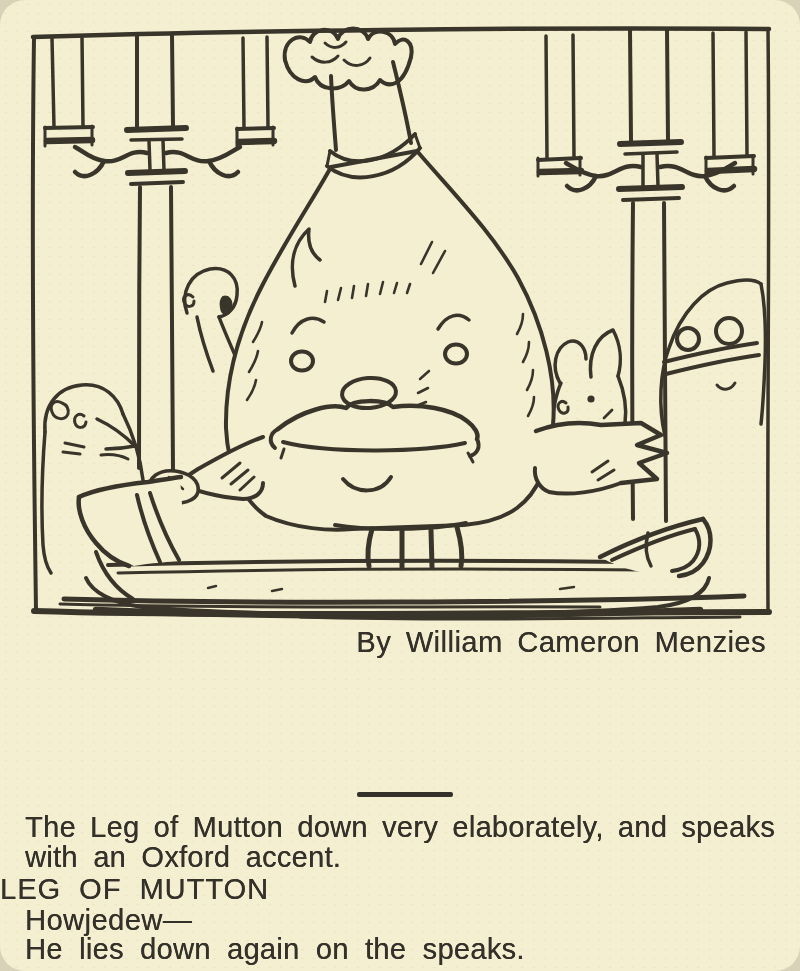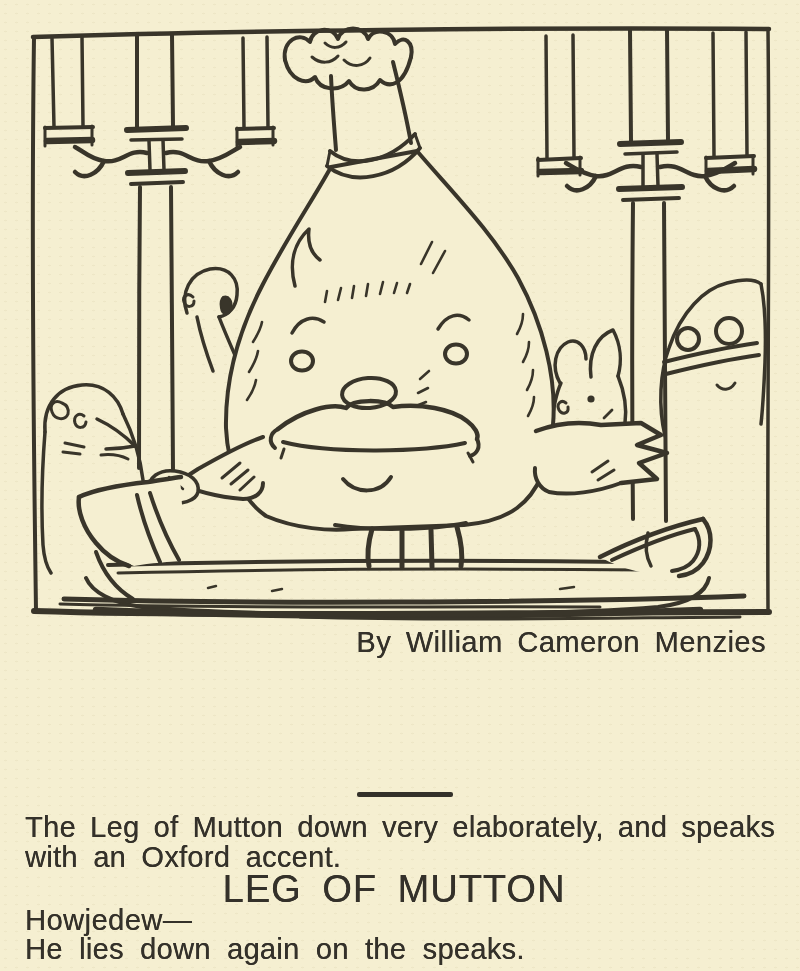--- a/index.html
+++ b/index.html
@@ -1,20 +1,20 @@
 <!DOCTYPE html>
 <html><head>
 <meta charset="utf-8">
 <style>
   html,body { margin:0; padding:0; background:#d8d2b8; }
   .page {
     position:relative; width:800px; height:971px; margin:0 auto;
     background:#f5efd1;
     font-family:"Liberation Sans", sans-serif;
-    color:#34312a; overflow:hidden;
+    color:#34312a; overflow:hidden;border-radius:25px;
   }
   .page::before{
     content:""; position:absolute; inset:0; pointer-events:none;
     background-image:radial-gradient(rgba(150,135,70,.08) 1px, rgba(0,0,0,0) 1.3px);
     background-size:11px 9px;
   }
   .artwork { position:absolute; top:0; left:0; width:800px; height:622px; }
   .txt { text-shadow:0.25px 0 0 currentColor; }
   .credit{
     position:absolute; top:626px; left:25px; right:34px;
@@ -29,22 +29,22 @@
   .rule{
     position:absolute; top:792px; left:357px; width:96px; height:4.5px;
     background:#34312a; border-radius:2px;
   }
   .action{
     position:absolute; top:812px; left:25px; right:25px;
     font-size:29px; line-height:30px; letter-spacing:0.3px;
   }
   .action .plain{ text-align:left; word-spacing:7px; }
   .cue{
-    position:absolute; top:874px; left:0; right:12px; text-align:center;
-    font-size:38px; line-height:30px; letter-spacing:1px; word-spacing:9px;
+    position:absolute; top:874px; left:0; right:12px; 
+    font-size:29px; line-height:30px; letter-spacing:1px; word-spacing:9px;
   }
   .dialogue{
     position:absolute; top:905px; left:25px;
     font-size:29px; line-height:30px; letter-spacing:0.5px;text-align:right;
   }
   .stage{
     position:absolute; top:934px; left:25px;
     font-size:29px; line-height:30px; word-spacing:8px; letter-spacing:0.3px;
   }
   svg .ink { stroke:#39352a; fill:none; stroke-linecap:round; stroke-linejoin:round; }

